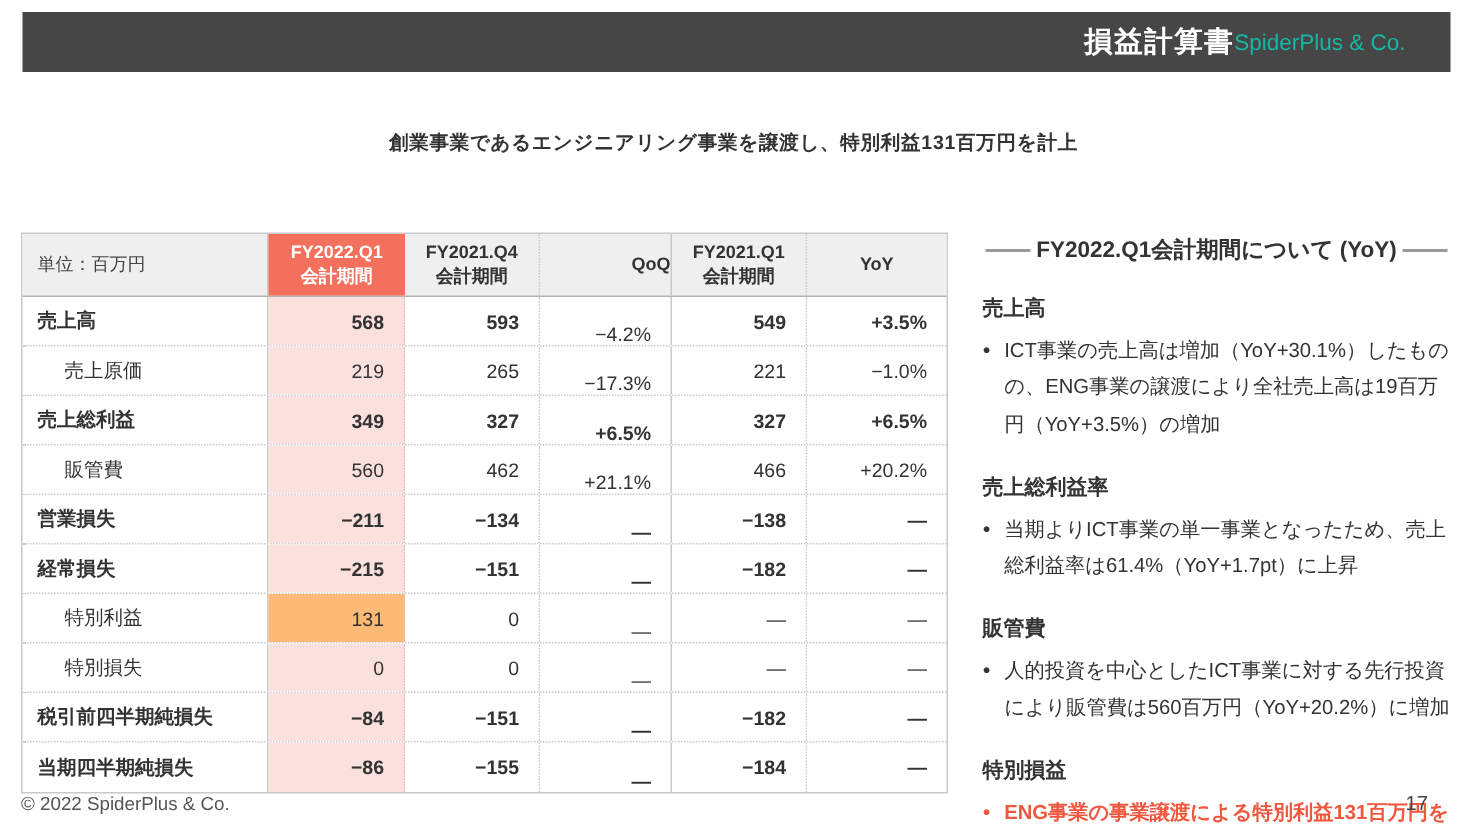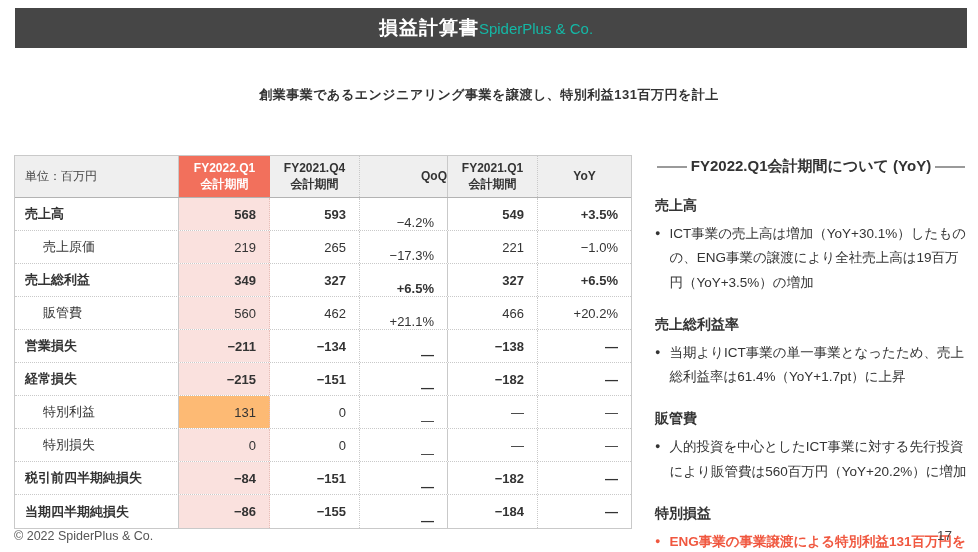--- a/index.html
+++ b/index.html
@@ -11,21 +11,21 @@
     font-family: "Liberation Sans", "DejaVu Sans", sans-serif;
     color: #333;
     overflow: hidden;
   }
 
   
   .topbar {
     position: absolute; left: 15px; top: 8px;
     width: 952px; height: 40px;
     background: #464646;
-    display: flex; align-items: center; justify-content: center;
+    display: flex; align-items: center; justify-content: flex-end;
   }
   .topbar-title {
     color: #fff; font-size: 19px; font-weight: 700;
     padding-left: 20px; letter-spacing: 1px;
   }
   .topbar-brand {
     color: #14b8a6; font-size: 15px; font-weight: 400;
     padding-right: 30px;
   }
 

